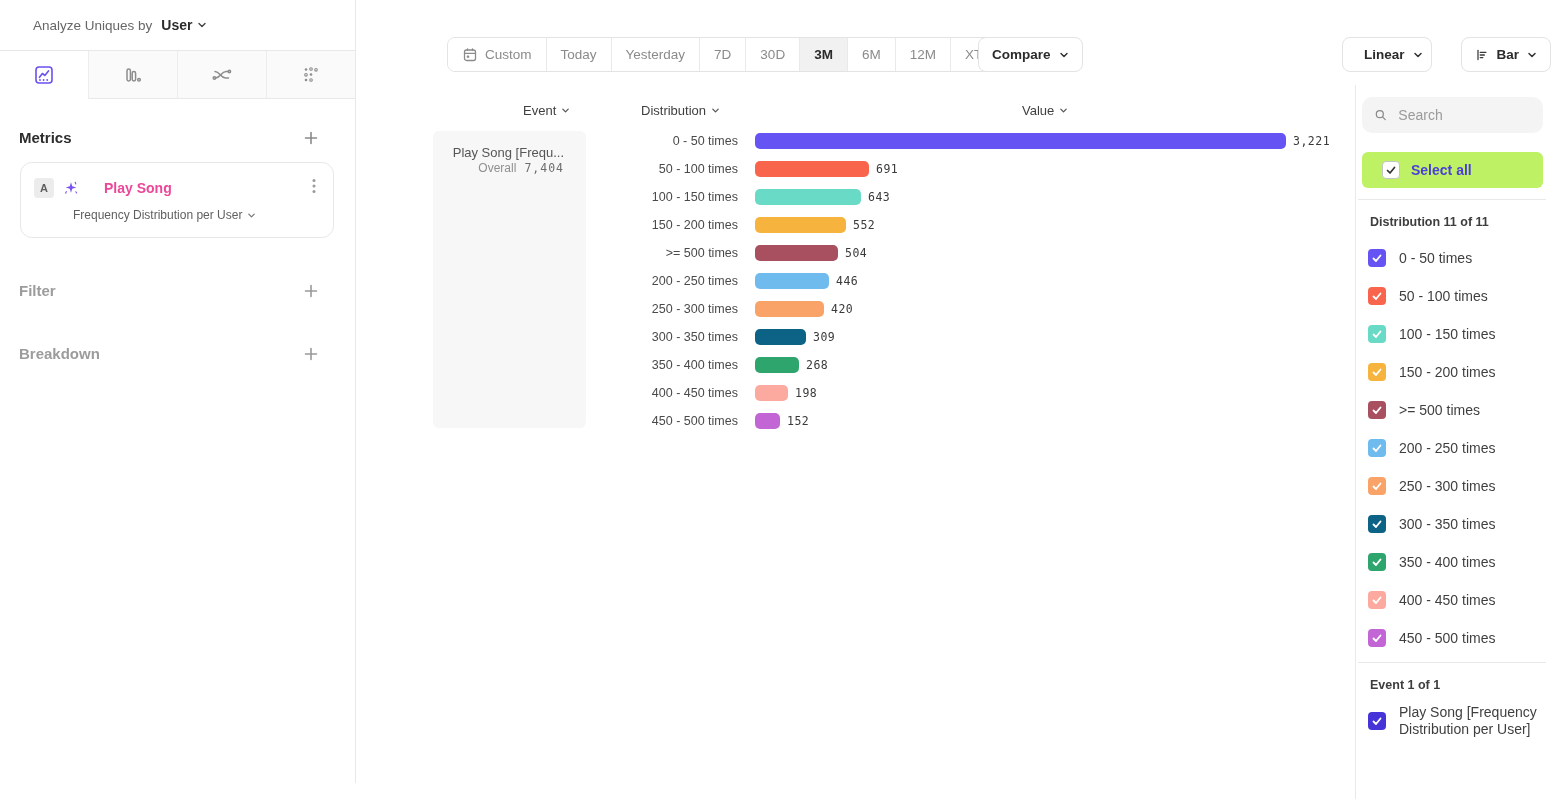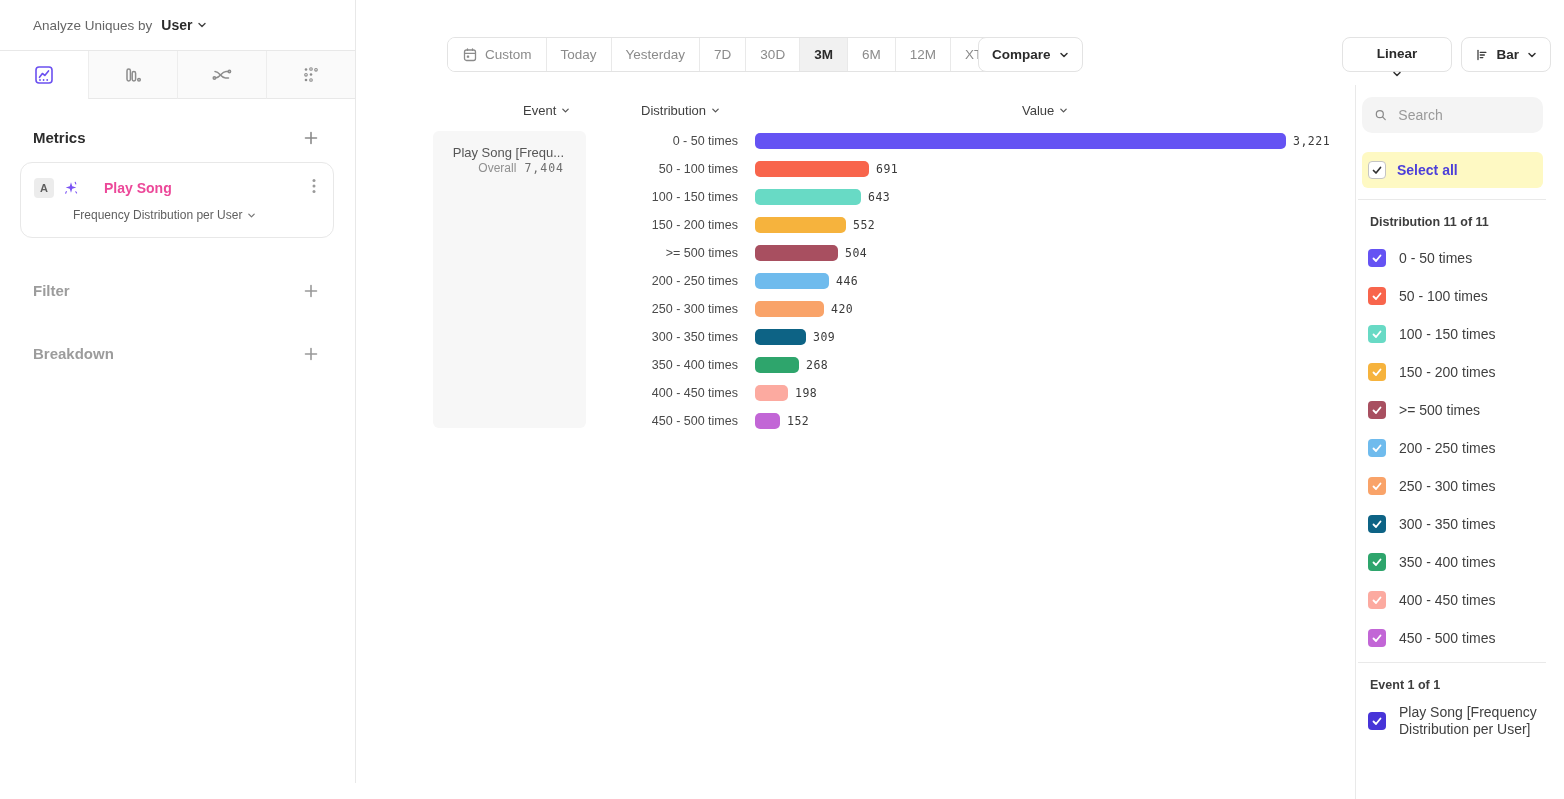--- a/index.html
+++ b/index.html
@@ -10,21 +10,21 @@
   
   .sidebar{position:absolute;left:0;top:0;bottom:16px;width:355px;border-right:1px solid #e8e8e8;background:#fff;}
   .sb-header{height:50px;border-bottom:1px solid #e8e8e8;display:flex;align-items:center;padding-left:33px;gap:9px;}
   .sb-header .lbl{font-size:13.5px;color:#666;}
   .user-dd{display:flex;align-items:center;gap:5px;font-size:14px;font-weight:700;color:#2b2b2b;background:none;border:none;cursor:pointer;padding:0;}
   .chev{flex:none;}
   .sb-tabs{display:flex;height:48px;}
   .sb-tab{flex:1;display:flex;align-items:center;justify-content:center;background:#fafafa;
           border:none;border-bottom:1px solid #e8e8e8;border-left:1px solid #ededed;color:#8c8c8c;cursor:pointer;padding:0;}
   .sb-tab.active{background:#fff;border-bottom:1px solid transparent;border-left:none;color:#6b50f0;}
-  .sb-sect{display:flex;align-items:center;justify-content:space-between;padding:0 36px 0 33px;}
+  .sb-sect{display:flex;align-items:center;justify-content:space-between;padding:0 36px 0 19px;}
   .sb-sect .t{font-size:15px;font-weight:700;color:#2d2d2d;}
   .sb-sect.dim .t{color:#9c9c9c;}
   .plus-btn{background:none;border:none;cursor:pointer;padding:0;display:flex;align-items:center;}
   .metric-card{margin:16px 21px 0 20px;border:1px solid #e8e8e8;border-radius:12px;padding:13px 13px 15px 13px;}
   .mc-row1{display:flex;align-items:center;gap:8px;}
   .mc-badge{width:20px;height:20px;border-radius:4px;background:#ececec;color:#5f5f5f;font-size:11px;font-weight:700;
             display:flex;align-items:center;justify-content:center;flex:none;}
   .mc-title{font-size:14px;font-weight:700;color:#ec4899;flex:1;margin-left:16px;}
   .dots-btn{background:none;border:none;cursor:pointer;padding:2px 4px;}
   .mc-sub{margin:9px 0 0 39px;display:flex;align-items:center;gap:5px;background:none;border:none;cursor:pointer;
@@ -35,21 +35,21 @@
   .seg{position:absolute;left:74px;top:37px;height:33px;display:flex;align-items:stretch;
        border:1px solid #e3e3e3;border-radius:8px;overflow:hidden;background:#fff;margin-left:17px;}
   .seg-btn{display:flex;align-items:center;gap:7px;padding:0 14px;font-size:13.5px;color:#8b8b8b;
            background:#fff;border:none;border-left:1px solid #e9e9e9;cursor:pointer;white-space:nowrap;}
   .seg-btn:first-child{border-left:none;}
   .seg-btn.active{background:#f1f1f1;color:#2b2b2b;font-weight:700;}
   .btn{position:absolute;top:37px;height:35px;display:flex;align-items:center;gap:8px;box-sizing:border-box;
        border:1px solid #e3e3e3;border-radius:8px;background:#fff;font-size:13.5px;color:#2b2b2b;font-weight:700;
        padding:0 13px;cursor:pointer;}
   .btn-compare{left:622px;}
-  .btn-linear{left:986px;width:110px;flex-direction:column;}
+  .btn-linear{left:986px;width:90px;}
   .btn-bar{left:1105px;width:90px;}
 
   .col-h{position:absolute;top:103px;display:flex;align-items:center;gap:5px;font-size:13px;color:#3f3f3f;font-weight:500;cursor:pointer;background:none;border:none;padding:0;}
   #h-event{left:167px;} #h-dist{left:285px;} #h-value{left:666px;}
 
   .event-card{position:absolute;left:77px;top:131px;width:153px;height:297px;background:#f7f7f7;border-radius:6px;
               box-sizing:border-box;text-align:right;padding:14px 22px 0 10px;}
   .ec-title{font-size:13px;color:#565656;}
   .ec-sub{margin-top:1px;font-size:12px;color:#909090;display:flex;justify-content:flex-end;align-items:flex-start;gap:8px;}
   .ec-val{font-family:"DejaVu Sans Mono",monospace;font-size:11.5px;color:#6e6e6e;letter-spacing:1px;}
@@ -59,21 +59,21 @@
   .crow .lbl{width:382px;text-align:right;font-size:12.5px;color:#4a4a4a;flex:none;}
   .crow .bar{height:16px;border-radius:5px;margin-left:17px;flex:none;}
   .crow .val{margin-left:7px;font-family:"DejaVu Sans Mono",monospace;font-size:11.5px;color:#3a3a3a;letter-spacing:.5px;}
 
   
   .vdiv{position:absolute;left:999px;top:85px;bottom:0;width:1px;background:#e9e9e9;}
   .rpanel{position:absolute;left:1000px;top:85px;right:0;bottom:0;}
   .search{margin:12px 21px 0 6px;height:36px;background:#f4f4f4;border-radius:10px;display:flex;align-items:center;padding:0 12px;gap:9px;box-sizing:border-box;}
   .search input{border:none;background:transparent;outline:none;font-size:14px;color:#333;width:100%;}
   .search input::placeholder{color:#9a9a9a;}
-  .select-all{margin:19px 21px 0 6px;height:36px;background:#fef9c3;border-radius:6px;display:flex;align-items:center;padding:0 6px;gap:11px;cursor:pointer;}
+  .select-all{margin:19px 21px 0 6px;height:36px;background:#bef264;border-radius:6px;display:flex;align-items:center;padding:0 20px;gap:11px;cursor:pointer;}
   .cb{width:18px;height:18px;border-radius:4px;display:flex;align-items:center;justify-content:center;flex:none;box-sizing:border-box;}
   .cb.plain{background:#fff;border:1px solid #c4c4c4;}
   .select-all .t{font-size:14px;font-weight:700;color:#4c3fd9;}
   .hdiv{height:1px;background:#e9e9e9;margin:11px 18px 0 2px;}
   .hdiv.second{margin-top:5px;}
   .rp-h{margin:15px 0 0 14px;font-size:12.5px;font-weight:600;color:#3d3d3d;}
   .rp-list{margin-top:10px;}
   .rp-item{height:38px;display:flex;align-items:center;padding-left:12px;gap:13px;cursor:pointer;}
   .rp-item .t{font-size:14px;color:#3f3f3f;}
   .ev-item{margin-top:12px;display:flex;align-items:center;padding-left:12px;gap:13px;cursor:pointer;}

